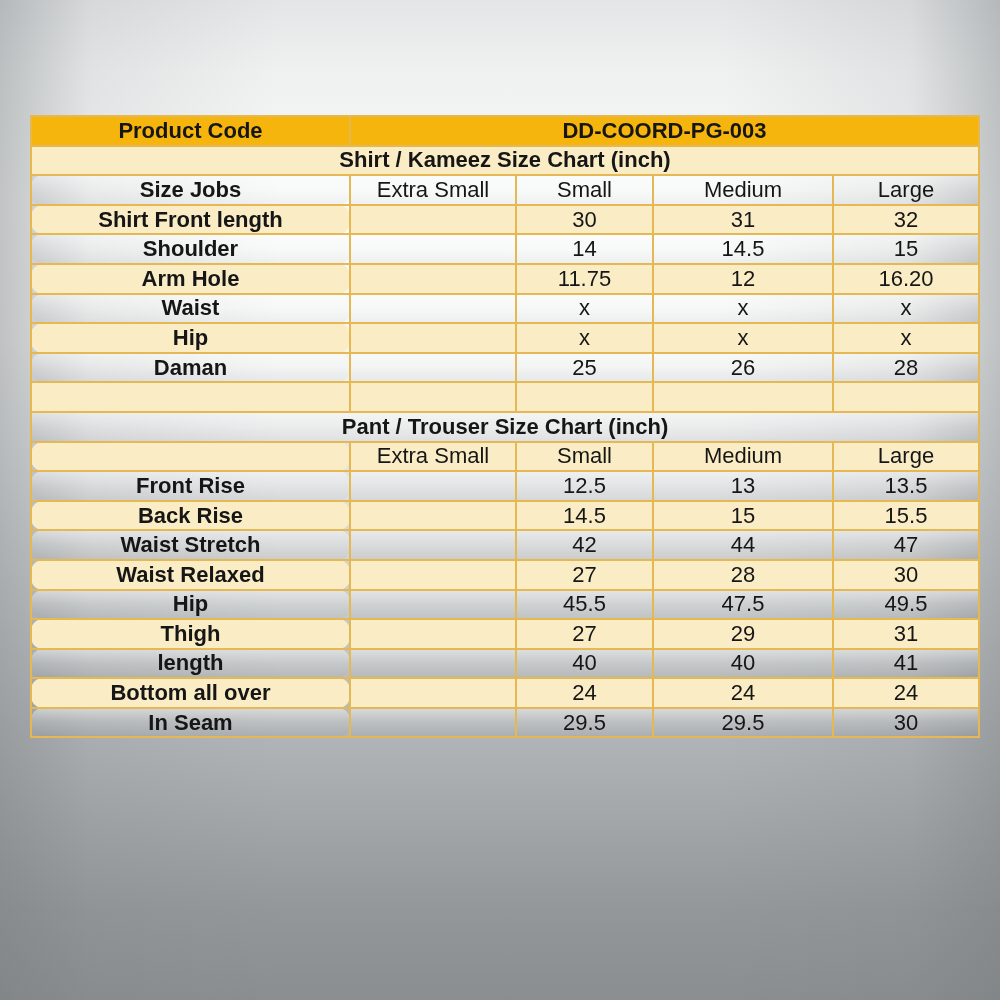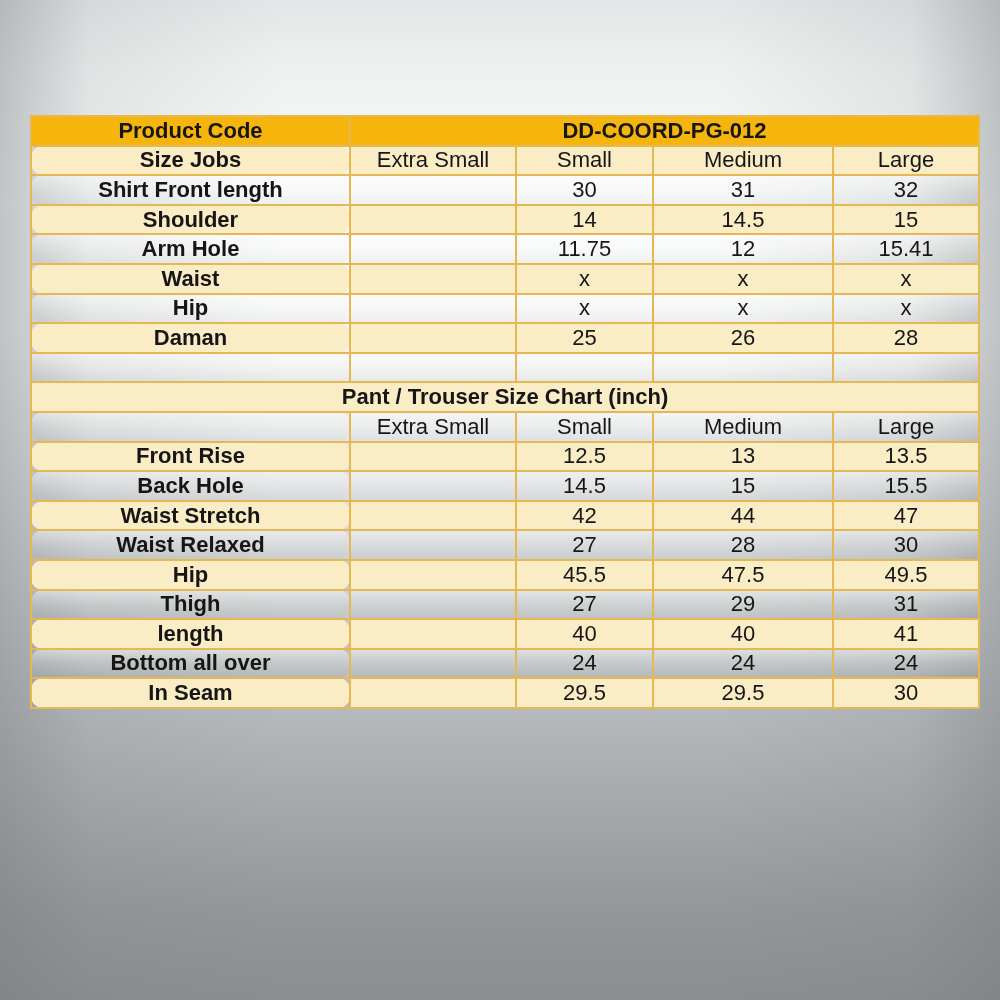--- a/index.html
+++ b/index.html
@@ -51,21 +51,24 @@
     <colgroup>
       <col style="width:319px">
         <col style="width:166px">
         <col style="width:137px">
         <col style="width:180px">
         <col style="width:146px">
     </colgroup>
     <tbody>
       <tr class="gold">
         <td class="lbl-big">Product Code</td>
-        <td class="val" colspan="4">DD-COORD-PG-012</td>
+        <td class="val" colspan="4">DD-COORD-PG-003</td>
+      </tr>
+      <tr>
+        <td class="title" colspan="5">Shirt / Kameez Size Chart (inch)</td>
       </tr>
       <tr>
         <td class="lbl">Size Jobs</td>
         <td class="hdr">Extra Small</td>
         <td class="hdr">Small</td>
         <td class="hdr">Medium</td>
         <td class="hdr">Large</td>
       </tr>
       <tr>
           <td class="lbl">Shirt Front length</td>
@@ -79,21 +82,21 @@
           <td class="num"></td>
           <td class="num">14</td>
           <td class="num">14.5</td>
           <td class="num">15</td>
         </tr>
         <tr>
           <td class="lbl">Arm Hole</td>
           <td class="num"></td>
           <td class="num">11.75</td>
           <td class="num">12</td>
-          <td class="num">15.41</td>
+          <td class="num">16.20</td>
         </tr>
         <tr>
           <td class="lbl">Waist</td>
           <td class="num"></td>
           <td class="num">x</td>
           <td class="num">x</td>
           <td class="num">x</td>
         </tr>
         <tr>
           <td class="lbl">Hip</td>
@@ -127,21 +130,21 @@
         <td class="hdr">Large</td>
       </tr>
       <tr>
           <td class="lbl">Front Rise</td>
           <td class="num"></td>
           <td class="num">12.5</td>
           <td class="num">13</td>
           <td class="num">13.5</td>
         </tr>
         <tr>
-          <td class="lbl">Back Hole</td>
+          <td class="lbl">Back Rise</td>
           <td class="num"></td>
           <td class="num">14.5</td>
           <td class="num">15</td>
           <td class="num">15.5</td>
         </tr>
         <tr>
           <td class="lbl">Waist Stretch</td>
           <td class="num"></td>
           <td class="num">42</td>
           <td class="num">44</td>

